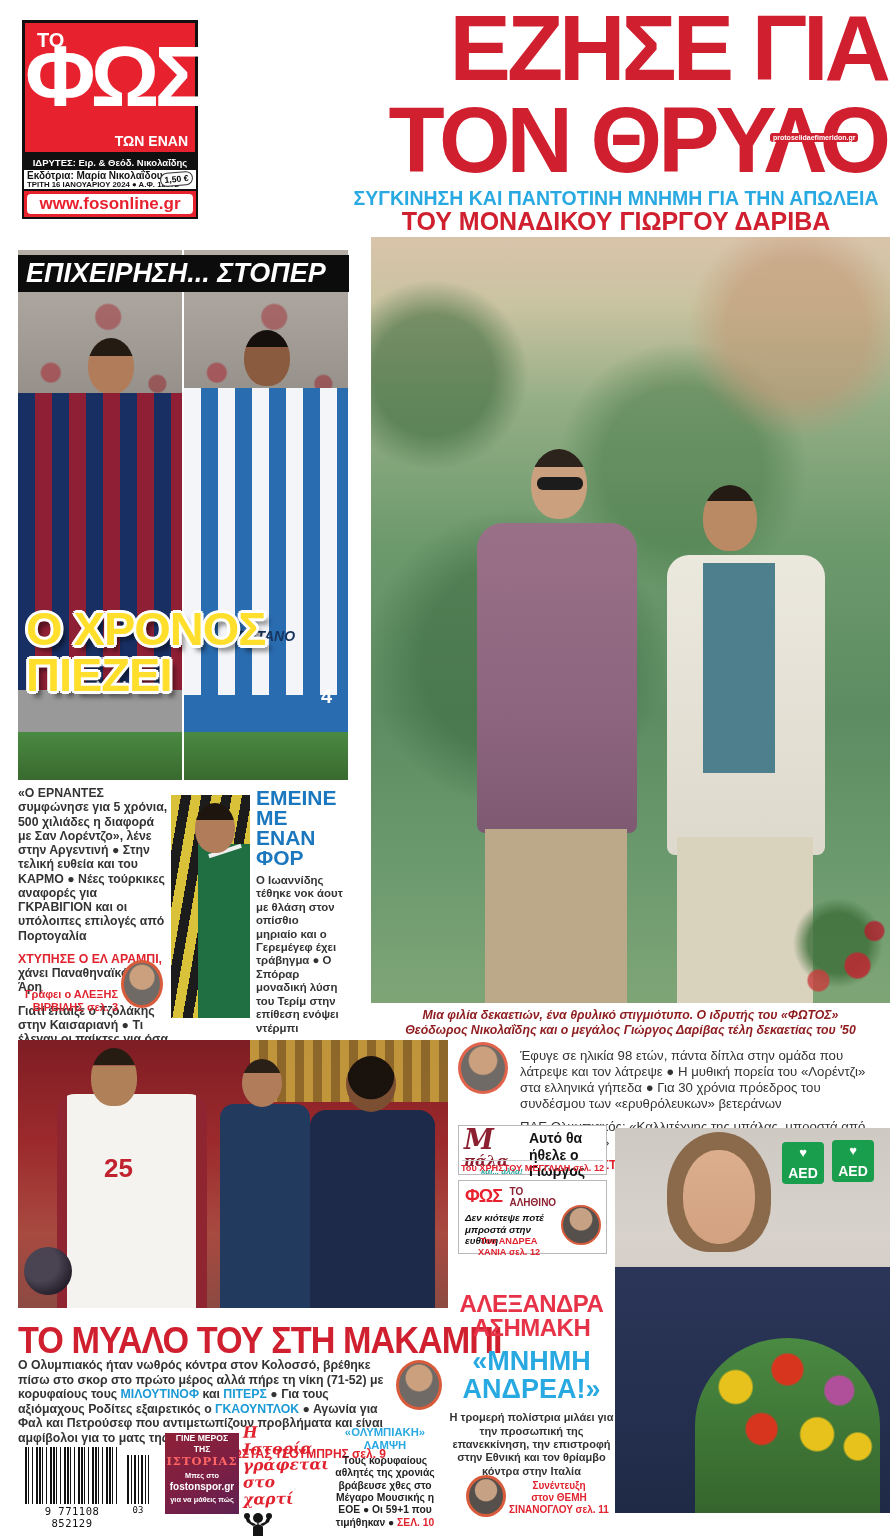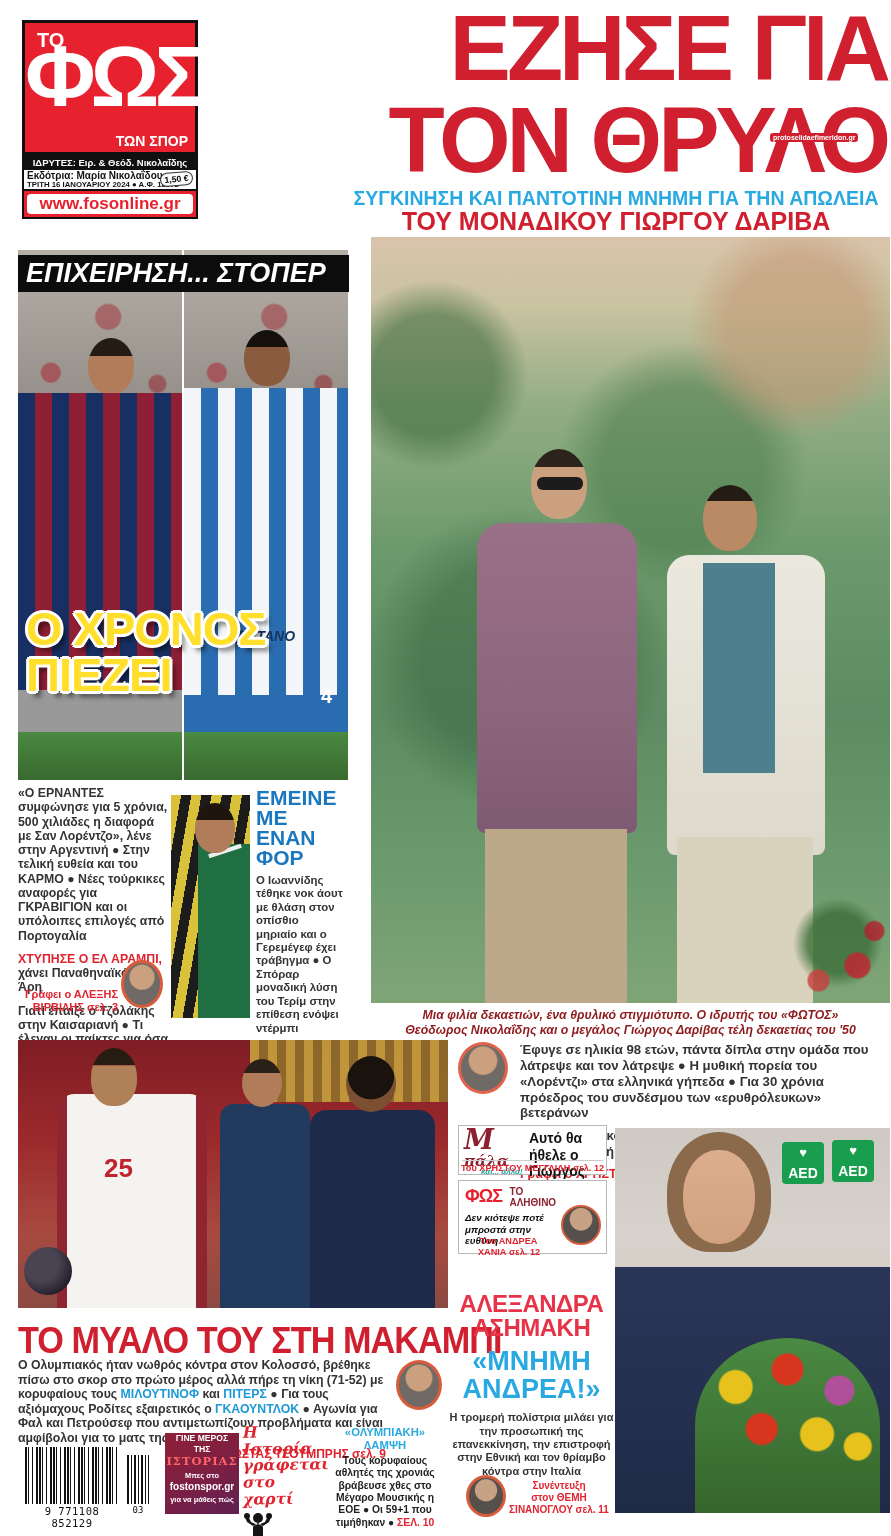--- a/index.html
+++ b/index.html
@@ -165,21 +165,21 @@
   #fos-avatar{right:5px;top:24px;width:40px;height:40px;position:absolute;border-width:2px;}
   #basket-avatar{left:396px;top:1360px;width:46px;height:50px;}
   #asimaki-avatar{left:466px;top:1475px;width:40px;height:42px;}
 
   .pao-col{position:absolute;left:256px;top:788px;width:95px;}
   .pao-col h3{margin:0 0 6px 0;color:#1b77be;font-size:21px;line-height:0.95;font-weight:900;}
   .pao-col p{margin:0 8px 8px 0;font-size:11.4px;font-weight:700;color:#333;line-height:1.18;}
   .pao-byline{color:#e0232e;font-weight:800;font-size:11px;line-height:1.2;}
 
   .lead-blurb{position:absolute;left:520px;top:1040px;width:368px;}
-  .lead-blurb p{margin:2px 0 7px 0;font-size:13.2px;font-weight:700;color:#333;line-height:1.2;}
+  .lead-blurb p{margin:8px 0 7px 0;font-size:13.2px;font-weight:400;color:#333;line-height:1.2;}
   .lead-byline{color:#e0232e;font-weight:800;font-size:12.5px;}
 
   
   .box{position:absolute;border:1px solid #b8b8b8;background:#fff;}
   #box-bala{left:458px;top:1125px;width:149px;height:50px;}
   .bala-logo{position:absolute;left:5px;top:3px;width:62px;font-family:"DejaVu Serif",serif;
     font-style:italic;color:#8c2030;}
   .bala-m{font-size:27px;font-weight:bold;line-height:22px;float:left;}
   .bala-pala{font-size:15px;font-weight:bold;}
   .bala-kai{display:block;clear:none;color:#2aa8a0;font-size:8px;font-weight:bold;
@@ -250,21 +250,21 @@
   .oly-page{color:#e0232e;font-weight:800;}
 </style>
 </head>
 <body>
 
 <div id="page">
 
   <div class="logo-box">
     <span class="logo-to">ΤΟ</span>
     <span class="logo-main">ΦΩΣ</span>
-    <span class="logo-sub">ΤΩΝ ΣΠΟΡ</span>
+    <span class="logo-sub">ΤΩΝ ΕΝΑΝ</span>
   </div>
   <div class="founders">ΙΔΡΥΤΕΣ: Ειρ. &amp; Θεόδ. Νικολαΐδης</div>
   <div class="info-area">
     <div class="pub-line">Εκδότρια: Μαρία Νικολαΐδου</div>
     <div class="date-line">ΤΡΙΤΗ 16 ΙΑΝΟΥΑΡΙΟΥ 2024 ● Α.Φ. 18272</div>
     <div class="price-badge">1,50 €</div>
   </div>
   <div class="web-bar">
     <div class="web-box">www.fosonline.gr</div>
   </div>

